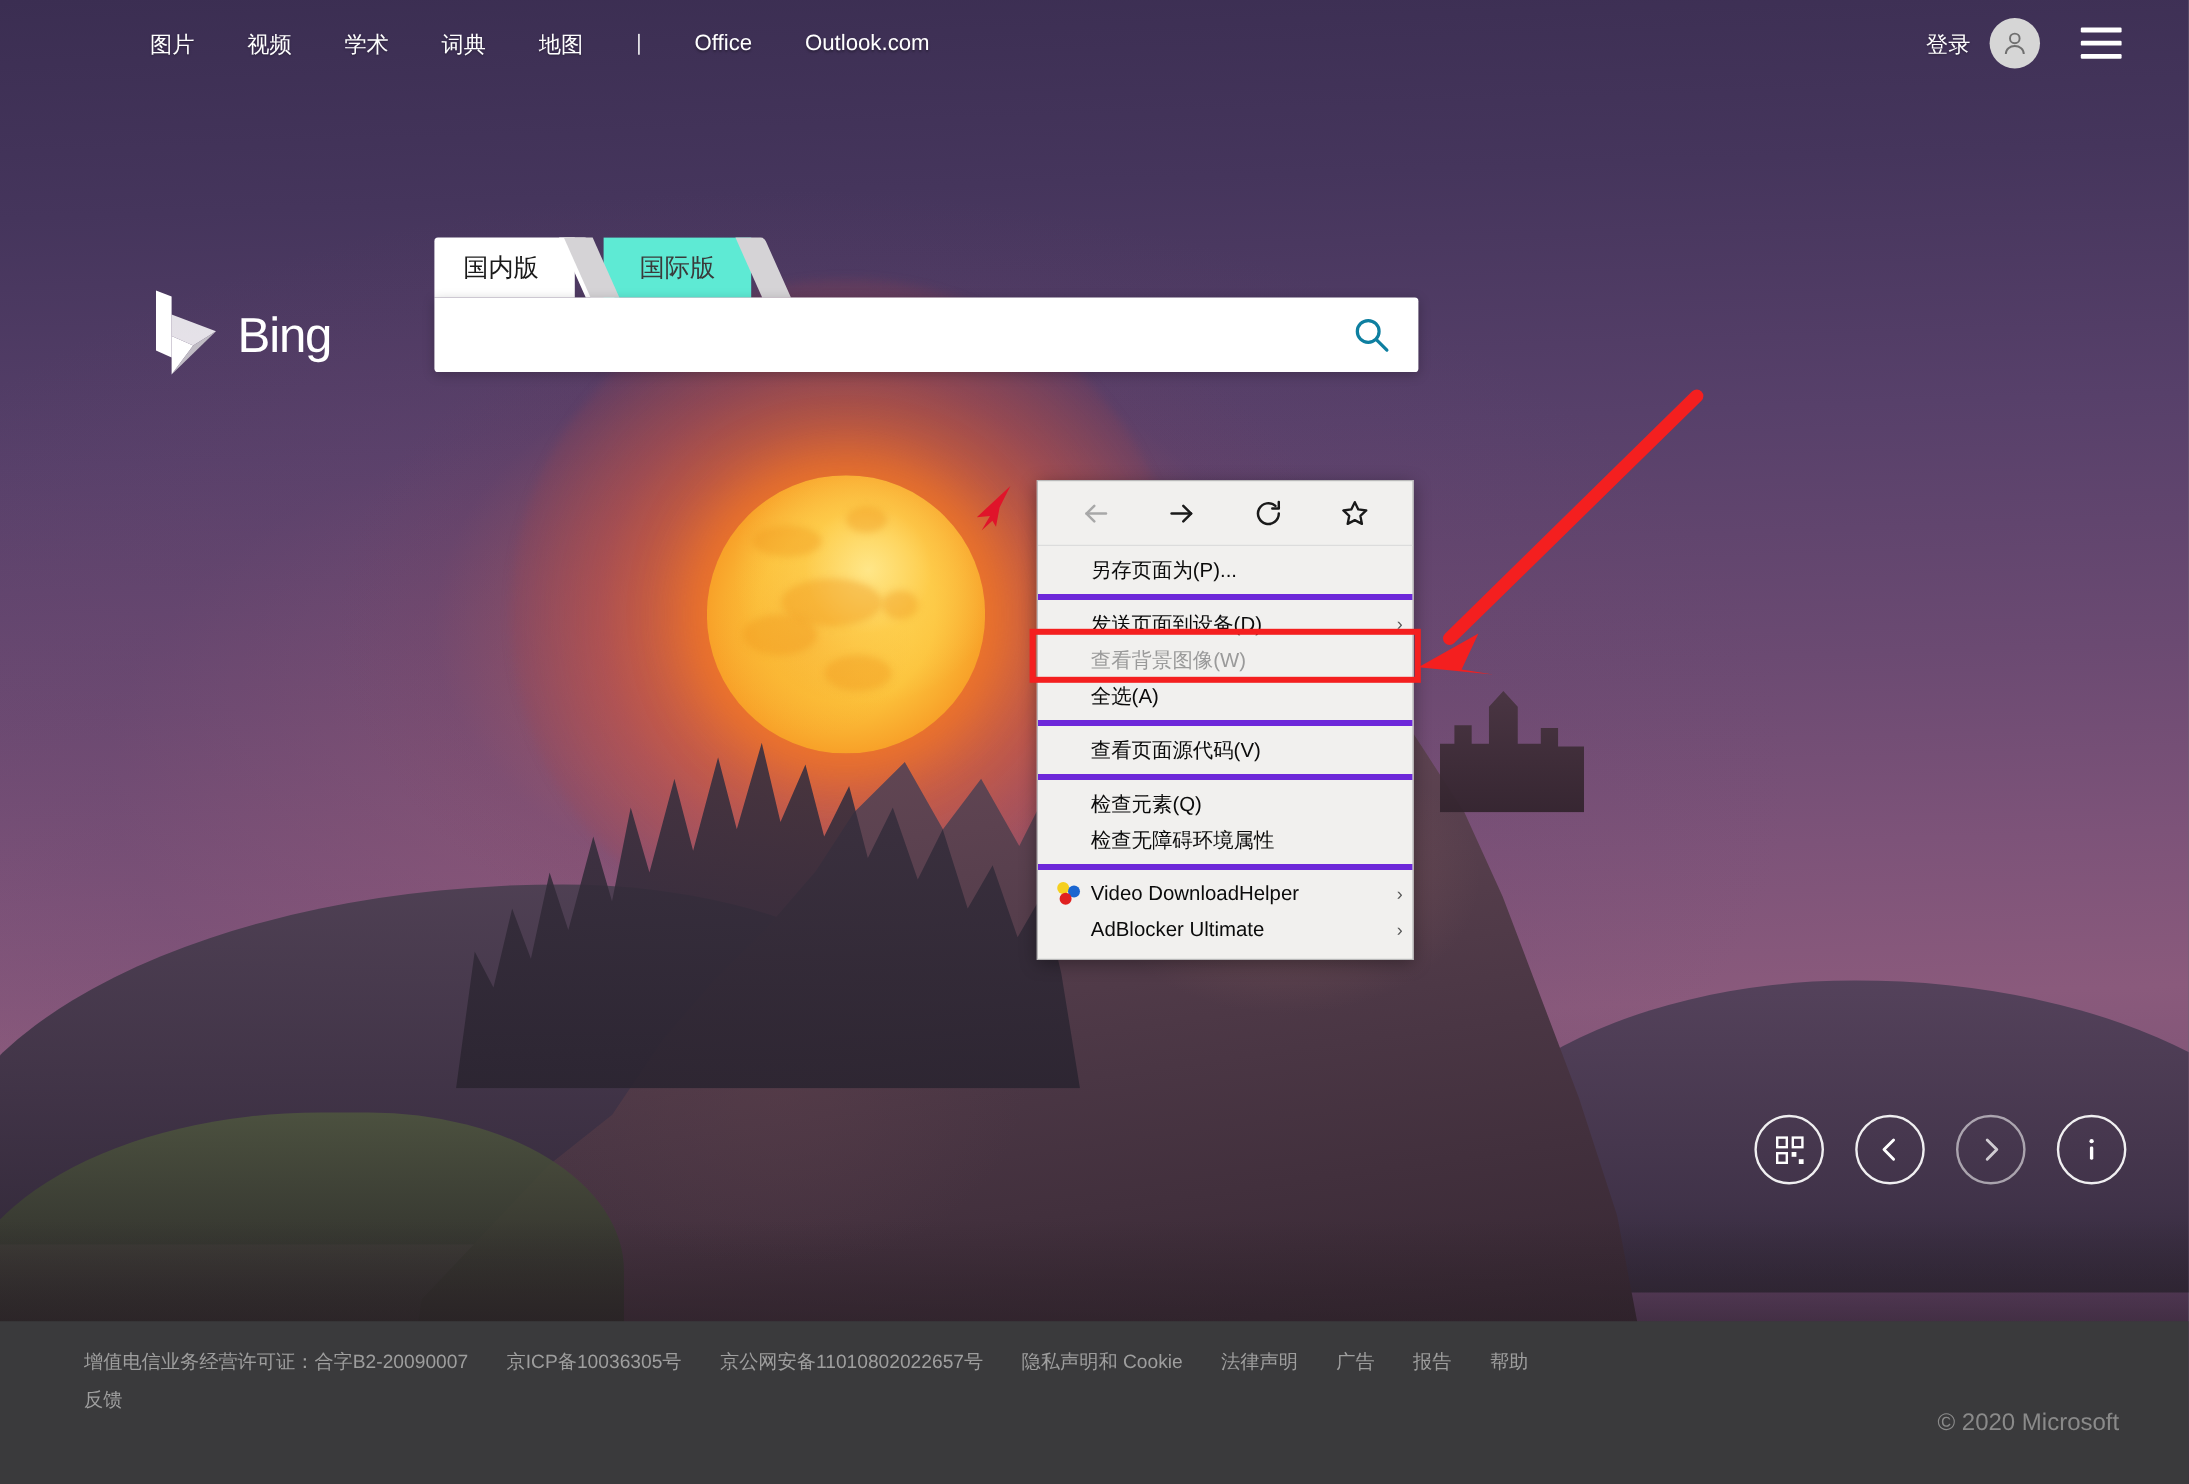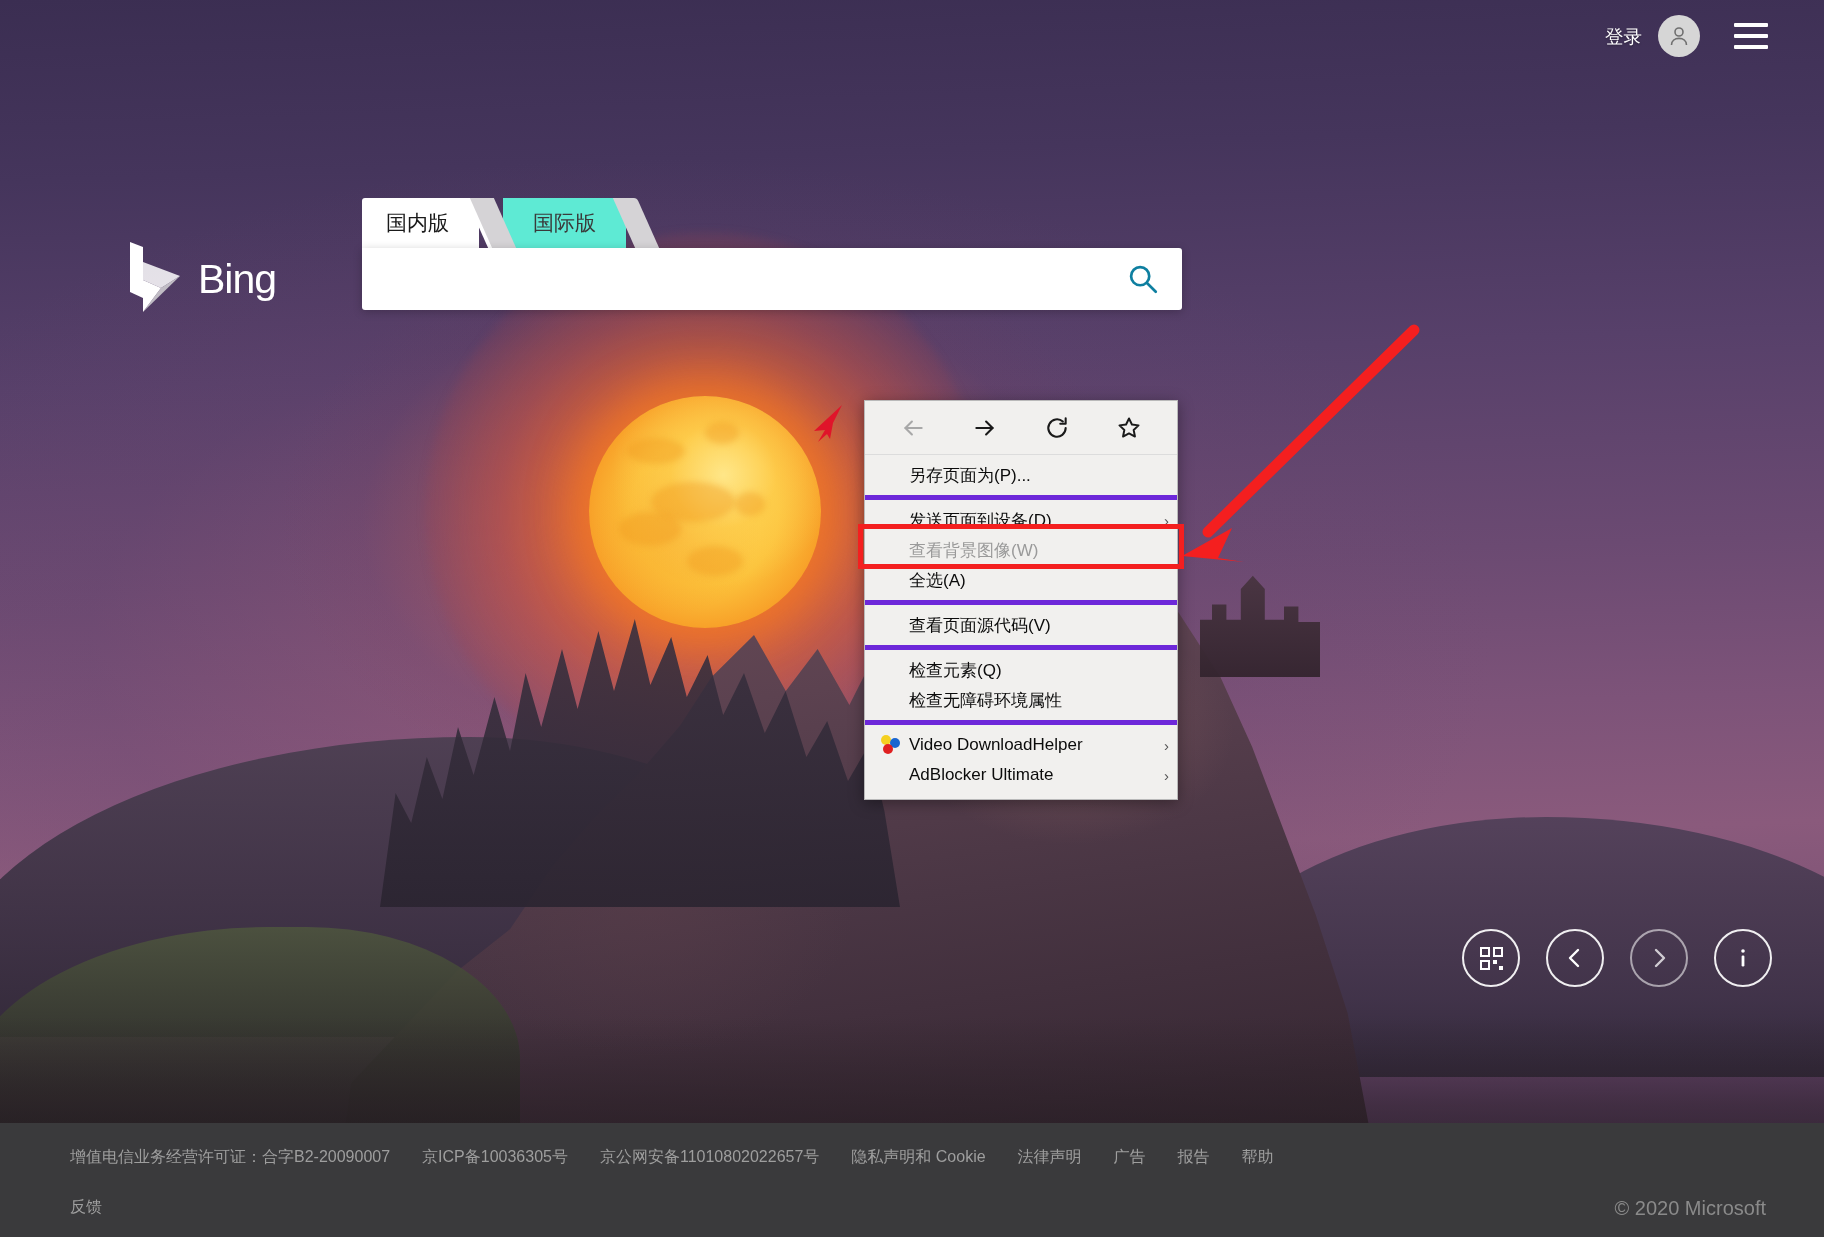--- a/index.html
+++ b/index.html
@@ -240,25 +240,25 @@
   .circ.dim { border-color: rgba(255,255,255,0.55); color: rgba(255,255,255,0.6); }
 
   .qr { display: grid; grid-template-columns: 10px 10px; grid-template-rows: 10px 10px; gap: 3px; }
   .qr i { border: 2px solid #fff; display: block; width: 10px; height: 10px; }
   .qr i:last-child { border: none; background:
     linear-gradient(#fff,#fff) no-repeat 0 0 / 4px 4px,
     linear-gradient(#fff,#fff) no-repeat 6px 6px / 4px 4px; }
 
   
   .footer {
-    position: absolute; left: 0; bottom: 0; width: 1824px; height: 114px;
+    position: absolute; left: 0; bottom: 0; width: 1824px; height: 136px;
     background: #3a3a3c; z-index: 30; color: #9e9e9e; font-size: 16px;
   }
   .footer-row1 { position: absolute; left: 70px; top: 24px; display: flex; align-items: center; }
-  .footer-row2 { position: absolute; left: 70px; top: 74px; display: flex; align-items: center; }
+  .footer-row2 { position: absolute; left: 70px; top: 56px; display: flex; align-items: center; }
   .footer-link { color: #9e9e9e; text-decoration: none; margin-right: 32px; cursor: pointer; white-space: nowrap; }
   .footer-plain { color: #9e9e9e; margin-right: 32px; white-space: nowrap; }
   .copyright { position: absolute; right: 58px; top: 74px; color: #8a8a8a; font-size: 20px; }
 </style>
 </head>
 <body>
 
 <div id="page">
 
   <div class="bg-scene">
@@ -275,20 +275,30 @@
     <div class="far-hill"></div>
     <div class="far-hill2"></div>
     <div class="rock-mass"></div>
     <div class="castle"></div>
     <div class="trees"></div>
     <div class="green-field"></div>
     <div class="foreground"></div>
   </div>
 
   <div class="header">
+    <div class="header-left">
+      <a class="hdr-link">图片</a>
+      <a class="hdr-link">视频</a>
+      <a class="hdr-link">学术</a>
+      <a class="hdr-link">词典</a>
+      <a class="hdr-link">地图</a>
+      <span class="hdr-sep">|</span>
+      <a class="hdr-link">Office</a>
+      <a class="hdr-link">Outlook.com</a>
+    </div>
     <div class="header-right">
       <span class="signin">登录</span>
       <div class="avatar">
         <svg width="24" height="24" viewBox="0 0 24 24" aria-hidden="true">
           <circle cx="12" cy="8" r="4" fill="none" stroke="#6f6f6f" stroke-width="1.6"></circle>
           <path d="M4.5 21c0-4.2 3.4-6.6 7.5-6.6s7.5 2.4 7.5 6.6" fill="none" stroke="#6f6f6f" stroke-width="1.6"></path>
         </svg>
       </div>
       <div class="hamburger">
         <span></span>

